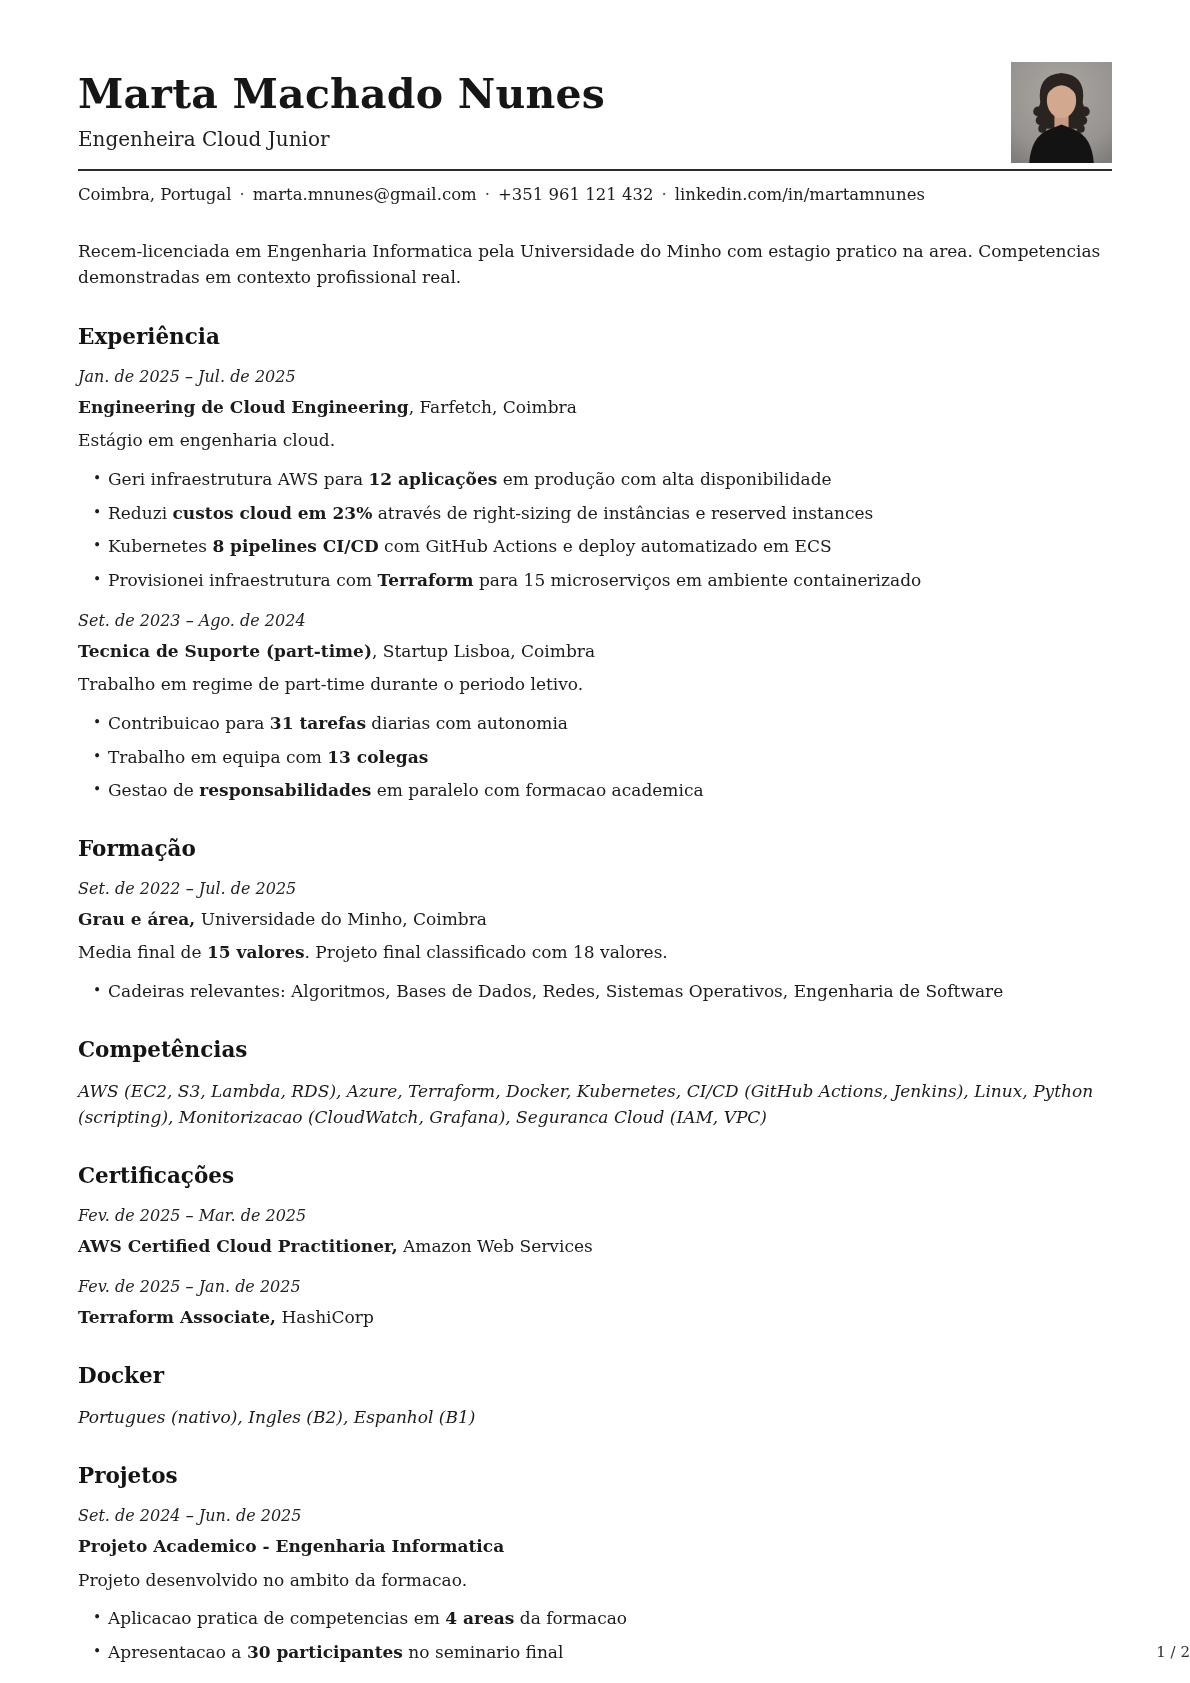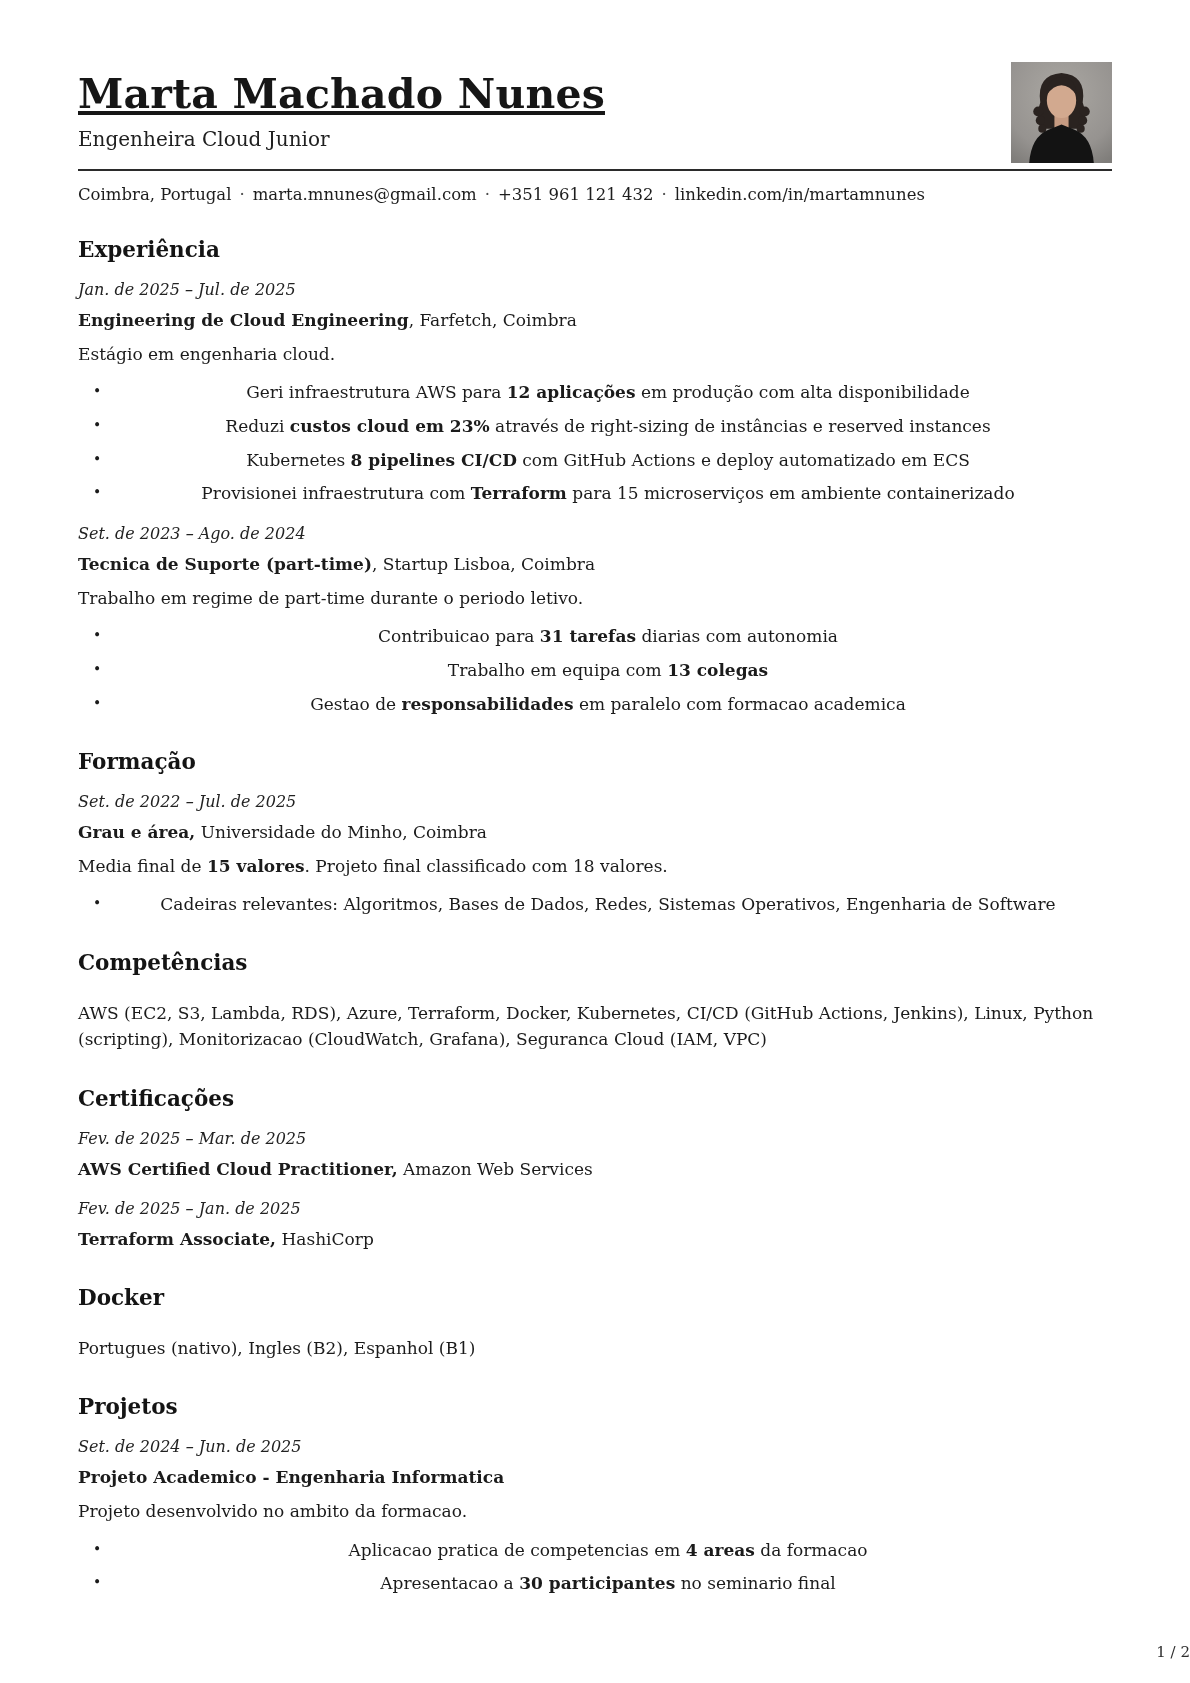--- a/index.html
+++ b/index.html
@@ -3,35 +3,35 @@
 <meta charset="utf-8">
 <style>
   html,body{margin:0;padding:0;background:#ffffff;}
   .page{
     width:1190px;height:1683px;position:relative;background:#ffffff;
     font-family:"DejaVu Serif","Liberation Serif",serif;color:#1b1b1b;
     box-sizing:border-box;padding:72px 78px 0 78px;overflow:hidden;
   }
   .photo{position:absolute;top:62px;right:78px;width:101px;height:101px;overflow:hidden;}
   .photo svg{display:block;width:100%;height:100%;}
-  h1{font-size:41px;line-height:1.1;margin:0;font-weight:700;color:#161616;letter-spacing:.2px;text-decoration:underline;}
+  h1{font-size:41px;line-height:1.1;margin:0;font-weight:700;color:#161616;letter-spacing:.2px;}
   .subtitle{font-size:20px;margin-top:10px;color:#202020;}
   .rule{height:2px;background:#2b2b2b;margin-top:18px;}
   .contact{font-size:16.5px;margin-top:14px;color:#1d1d1d;}
   .sep{display:inline-block;margin:0 8px;color:#4a4a4a;}
   .summary{font-size:17px;line-height:1.55;margin:34px 0 0 0;max-width:1034px;}
   h2{font-size:21.5px;font-weight:700;margin:33px 0 0 0;color:#141414;}
   .dates{font-style:italic;font-size:16px;margin-top:18px;color:#222222;}
   .line{font-size:17px;margin-top:9px;line-height:1.45;}
   .b{font-weight:700;}
-  ul{list-style:none;margin:14px 0 0 0;padding:0 0 0 15px;text-align:center;}
+  ul{list-style:none;margin:14px 0 0 0;padding:0 0 0 15px;}
   li{font-size:17px;line-height:1.45;margin-top:9px;position:relative;padding-left:15px;max-width:1000px;}
   li::before{content:"\2022";position:absolute;left:0;top:1px;font-size:14px;color:#1b1b1b;}
   .job{margin-top:6px;}
-  .para{font-size:17px;line-height:1.55;margin-top:25px;max-width:1034px;}
+  .para{font-size:17px;line-height:1.55;margin-top:16px;max-width:1034px;font-style:italic;}
   .footer{position:absolute;left:0;bottom:22px;width:100%;text-align:right;font-size:15px;color:#2e2e2e;}
 </style>
 </head>
 <body>
 
 <div class="page">
 
   <div class="photo">
     <svg viewBox="0 0 100 100">
       <defs>
@@ -57,20 +57,21 @@
   </div>
 
   <h1>Marta Machado Nunes</h1>
   <div class="subtitle">Engenheira Cloud Junior</div>
   <div class="rule"></div>
 
   <div class="contact">
     <span>Coimbra, Portugal</span><span class="sep">·</span><span>marta.mnunes@gmail.com</span><span class="sep">·</span><span>+351 961 121 432</span><span class="sep">·</span><span>linkedin.com/in/martamnunes</span>
   </div>
 
+  <p class="summary">Recem-licenciada em Engenharia Informatica pela Universidade do Minho com estagio pratico na area. Competencias demonstradas em contexto profissional real.</p>
 
   <h2>Experiência</h2>
 
   <div class="job">
     <div class="dates">Jan. de 2025 – Jul. de 2025</div>
     <div class="line"><span class="b">Engineering de Cloud Engineering</span><span>, Farfetch, Coimbra</span></div>
     <div class="line">Estágio em engenharia cloud.</div>
     <ul>
       <li><span>Geri infraestrutura AWS para </span><span class="b">12 aplicações</span><span> em produção com alta disponibilidade</span></li>
       <li><span>Reduzi </span><span class="b">custos cloud em 23%</span><span> através de right-sizing de instâncias e reserved instances</span></li>

